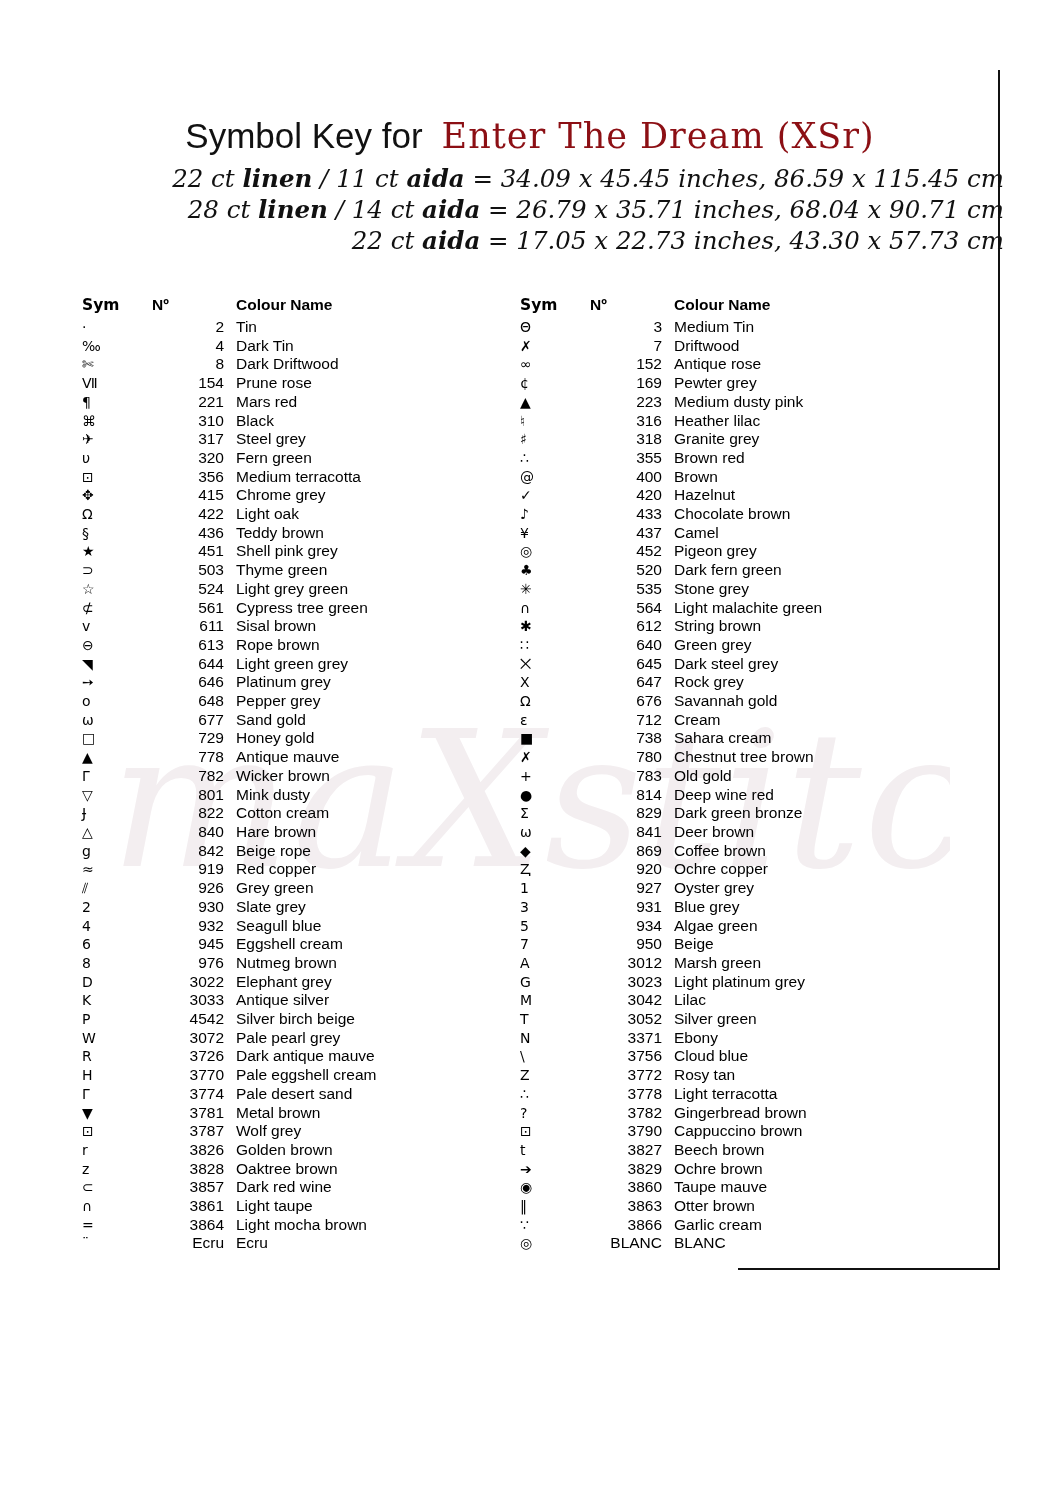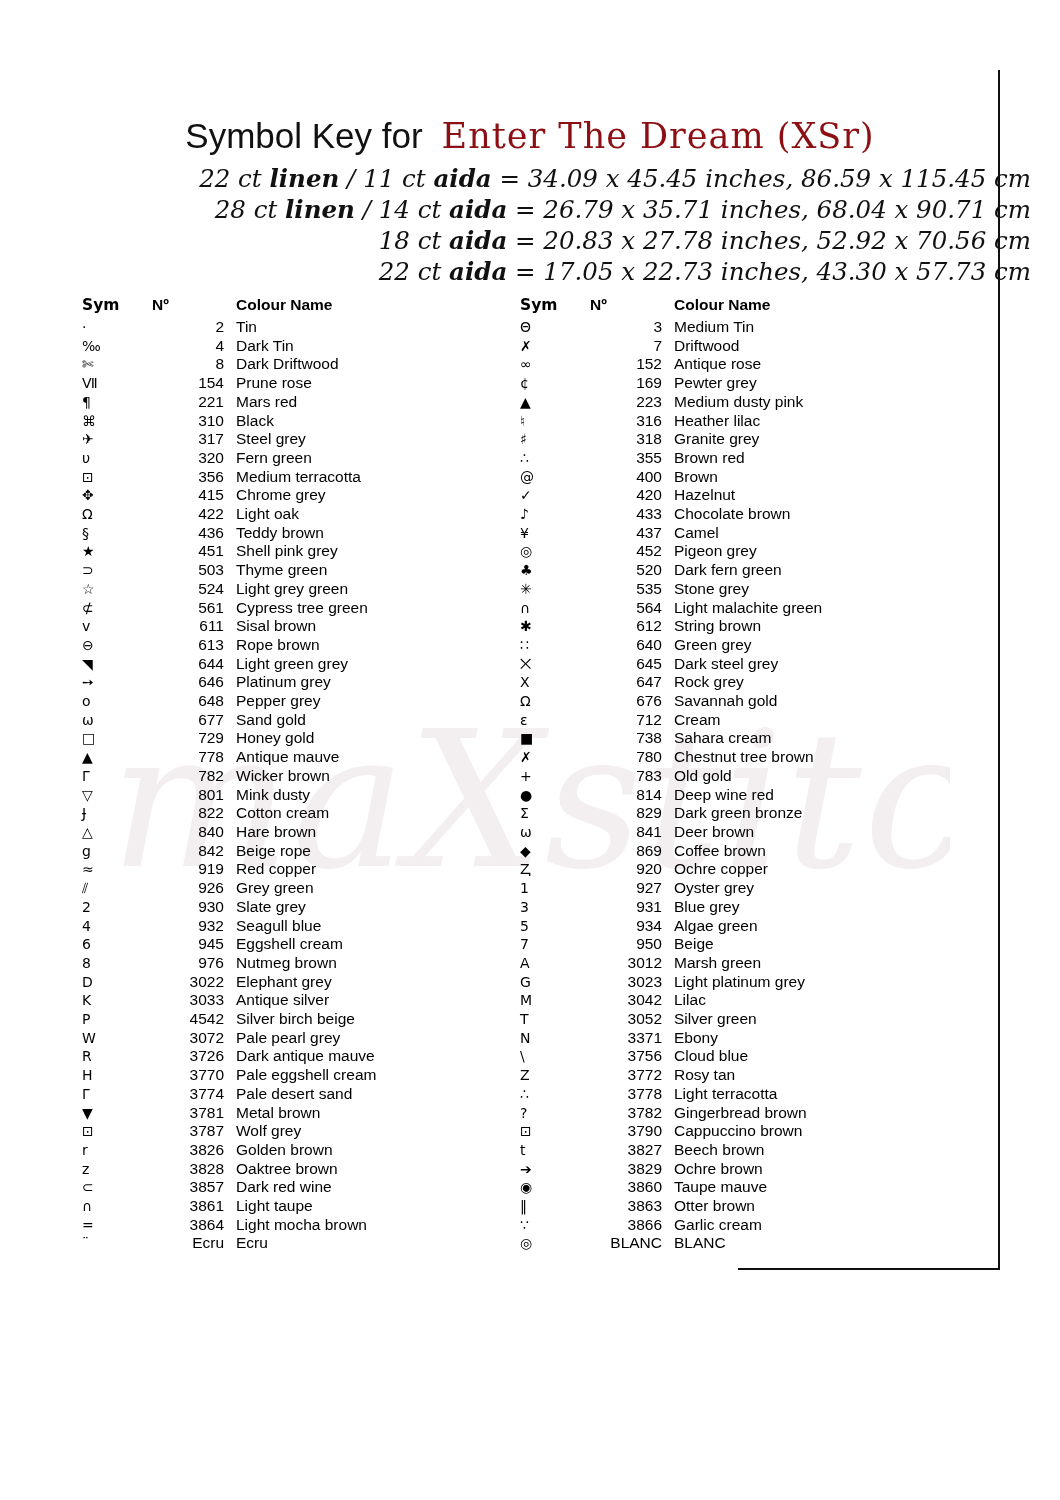--- a/index.html
+++ b/index.html
@@ -95,21 +95,21 @@
     text-align: center;
     font-size: 24.5px;
     white-space: nowrap;
     margin-bottom: 3px;
   }
   .fabric-line1 .b { font-weight: bold; }
   .fabric-row {
     text-align: right;
     font-size: 24.5px;
     white-space: nowrap;
-    padding-right: 29px;
+    padding-right: 56px;
     margin-bottom: 2px;
   }
   .fabric-row .b { font-weight: bold; }
 
   
   .table-wrap {
     position: absolute;
     left: 0;
     top: 296px;
     width: 1060px;
@@ -174,25 +174,20 @@
 
     <div class="fabric-row">
       <span>28 ct</span>
       <span class="b">linen</span>
       <span>/</span>
       <span>14 ct</span>
       <span class="b">aida</span>
       <span>= 26.79 x 35.71 inches, 68.04 x 90.71 cm</span>
     </div>
 
-    <div class="fabric-row">
-      <span>18 ct</span>
-      <span class="b">aida</span>
-      <span> = 20.83 x 27.78 inches, 52.92 x 70.56 cm</span>
-    </div>
 
     <div class="fabric-row">
       <span>22 ct</span>
       <span class="b">aida</span>
       <span>= 17.05 x 22.73 inches, 43.30 x 57.73 cm</span>
     </div>
   </div>
 
   <div class="table-wrap">
     <table class="key">

